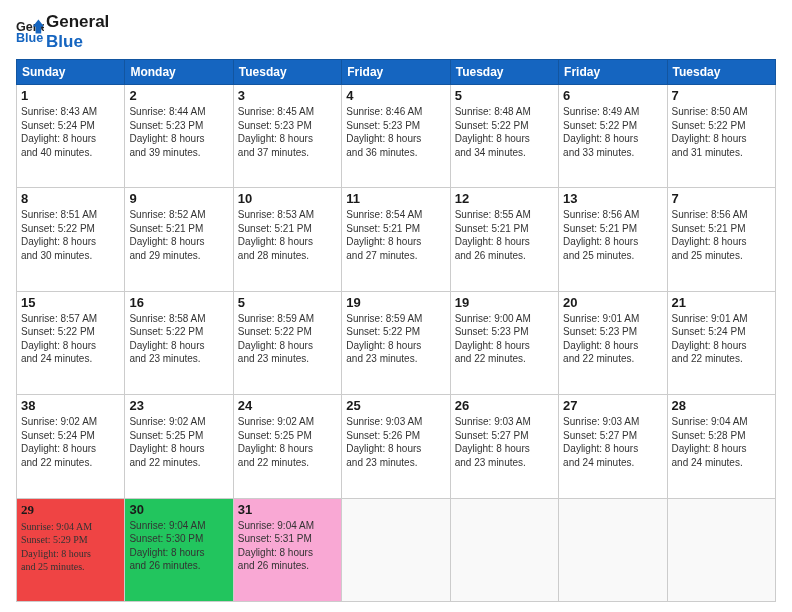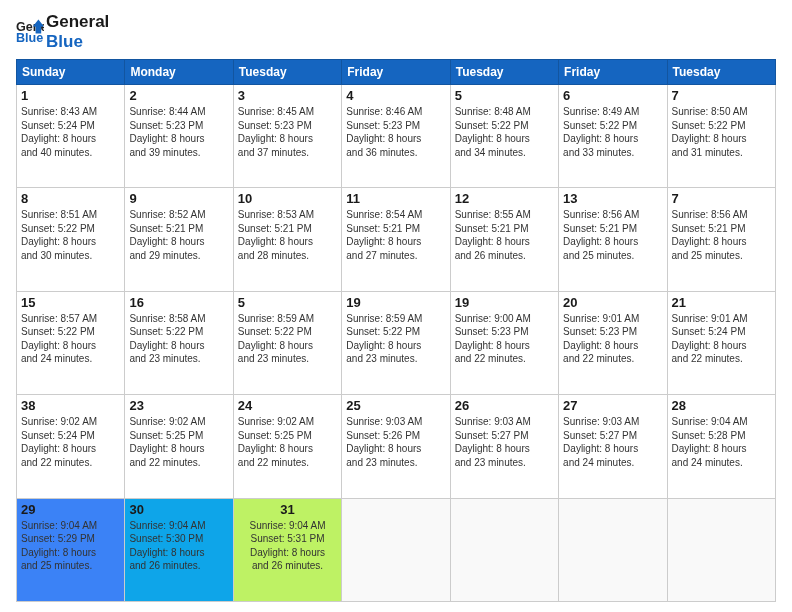--- a/index.html
+++ b/index.html
@@ -237,29 +237,29 @@
           <td>
             <span class="day-num">27</span>
             <div class="cell-text">Sunrise: 9:03 AM<br>Sunset: 5:27 PM<br>Daylight: 8 hours<br>and 24 minutes.</div>
           </td>
           <td>
             <span class="day-num">28</span>
             <div class="cell-text">Sunrise: 9:04 AM<br>Sunset: 5:28 PM<br>Daylight: 8 hours<br>and 24 minutes.</div>
           </td>
         </tr>
         <tr style="background: rgb(245, 245, 245);">
-          <td style="background: #3b82f6;">
+          <td style="background: #ef4444; font-family: Liberation Serif, serif;">
             <span class="day-num">29</span>
             <div class="cell-text">Sunrise: 9:04 AM<br>Sunset: 5:29 PM<br>Daylight: 8 hours<br>and 25 minutes.</div>
           </td>
-          <td style="background: #0ea5e9;">
+          <td style="background: #22c55e;">
             <span class="day-num">30</span>
             <div class="cell-text">Sunrise: 9:04 AM<br>Sunset: 5:30 PM<br>Daylight: 8 hours<br>and 26 minutes.</div>
           </td>
-          <td style="background: #bef264; text-align: center;">
+          <td style="background: #f9a8d4;">
             <span class="day-num">31</span>
             <div class="cell-text">Sunrise: 9:04 AM<br>Sunset: 5:31 PM<br>Daylight: 8 hours<br>and 26 minutes.</div>
           </td>
           <td class="empty-cell" style="background: rgb(249, 249, 249);"></td>
           <td class="empty-cell" style="background: rgb(249, 249, 249);"></td>
           <td class="empty-cell" style="background: rgb(249, 249, 249);"></td>
           <td class="empty-cell" style="background: rgb(249, 249, 249);"></td>
         </tr>
       </tbody>
   </table>

